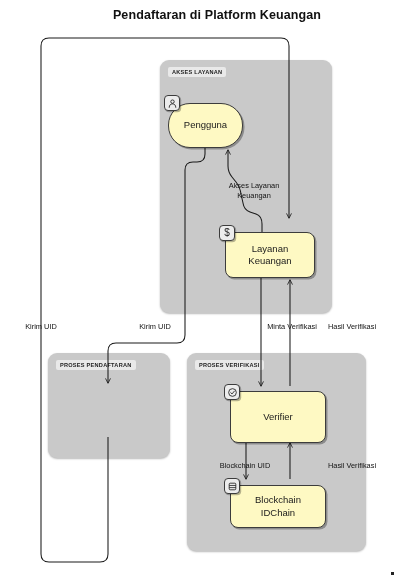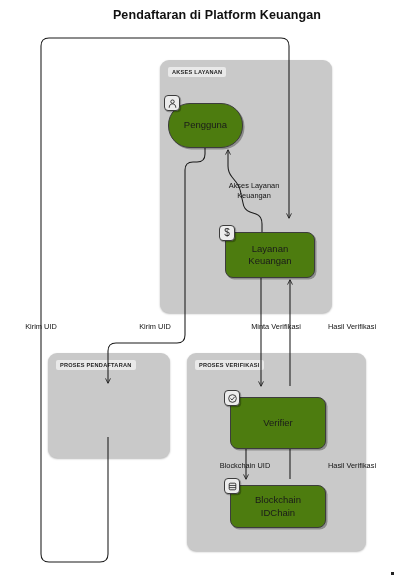--- a/index.html
+++ b/index.html
@@ -53,21 +53,21 @@
     padding: 2px 4px 2px 4px;
     font-size: 5.6px;
     font-weight: bold;
     letter-spacing: 0.25px;
     color: #1c1c1c;
     white-space: nowrap;
   }
   
   .node {
     position: absolute;
-    background: #4d7c0f;
+    background: #fef9c3;
     border: 1.1px solid #3c3c3c;
     border-radius: 8px;
     box-shadow: 1.5px 1.5px 0 rgba(0,0,0,0.30);
     display: flex;
     flex-direction: column;
     align-items: center;
     justify-content: center;
     text-align: center;
     font-size: 9.5px;
     line-height: 12.5px;
@@ -175,21 +175,21 @@
     <div class="icon-badge">
       <span class="dollar-glyph">$</span>
     </div>
     <div class="node-label">
       <span>Layanan</span>
       <span class="l2">Keuangan</span>
     </div>
   </div>
 
 
-  <div class="node" style="left:230px; top:391px; width:96px; height:52px;margin-top:6px;">
+  <div class="node" style="left:230px; top:391px; width:96px; height:52px;">
     <div class="icon-badge">
       <svg width="11" height="11" viewBox="0 0 16 16">
         <circle cx="8" cy="8" r="5.6" fill="none" stroke="#222" stroke-width="1.25"></circle>
         <path d="M 5.4 8.2 L 7.3 10.1 L 10.8 5.9" fill="none" stroke="#222" stroke-width="1.25" stroke-linecap="round" stroke-linejoin="round"></path>
       </svg>
     </div>
     <div class="node-label">
       <span>Verifier</span>
     </div>
   </div>
@@ -210,21 +210,21 @@
 
   <div class="edge-label two-line" style="left:215px; top:181px; width:78px;">
     <div>Akses Layanan</div>
     <div>Keuangan</div>
   </div>
 
   <div class="edge-label" style="left:41px; top:322px; transform:translateX(-50%);">Kirim UID</div>
 
   <div class="edge-label" style="left:155px; top:322px; transform:translateX(-50%);">Kirim UID</div>
 
-  <div class="edge-label" style="left:256px; top:322px; transform:translateX(-50%);padding-left:40px;">Minta Verifikasi</div>
+  <div class="edge-label" style="left:272px; top:322px; transform:translateX(-50%);padding-left:40px;">Minta Verifikasi</div>
 
   <div class="edge-label" style="left:352px; top:322px; transform:translateX(-50%);">Hasil Verifikasi</div>
 
   <div class="edge-label" style="left:245px; top:461px; transform:translateX(-50%);">Blockchain UID</div>
 
   <div class="edge-label" style="left:352px; top:461px; transform:translateX(-50%);">Hasil Verifikasi</div>
 
   <div class="corner-dot" style="left:391px; top:572px;"></div>
 
 </div>

